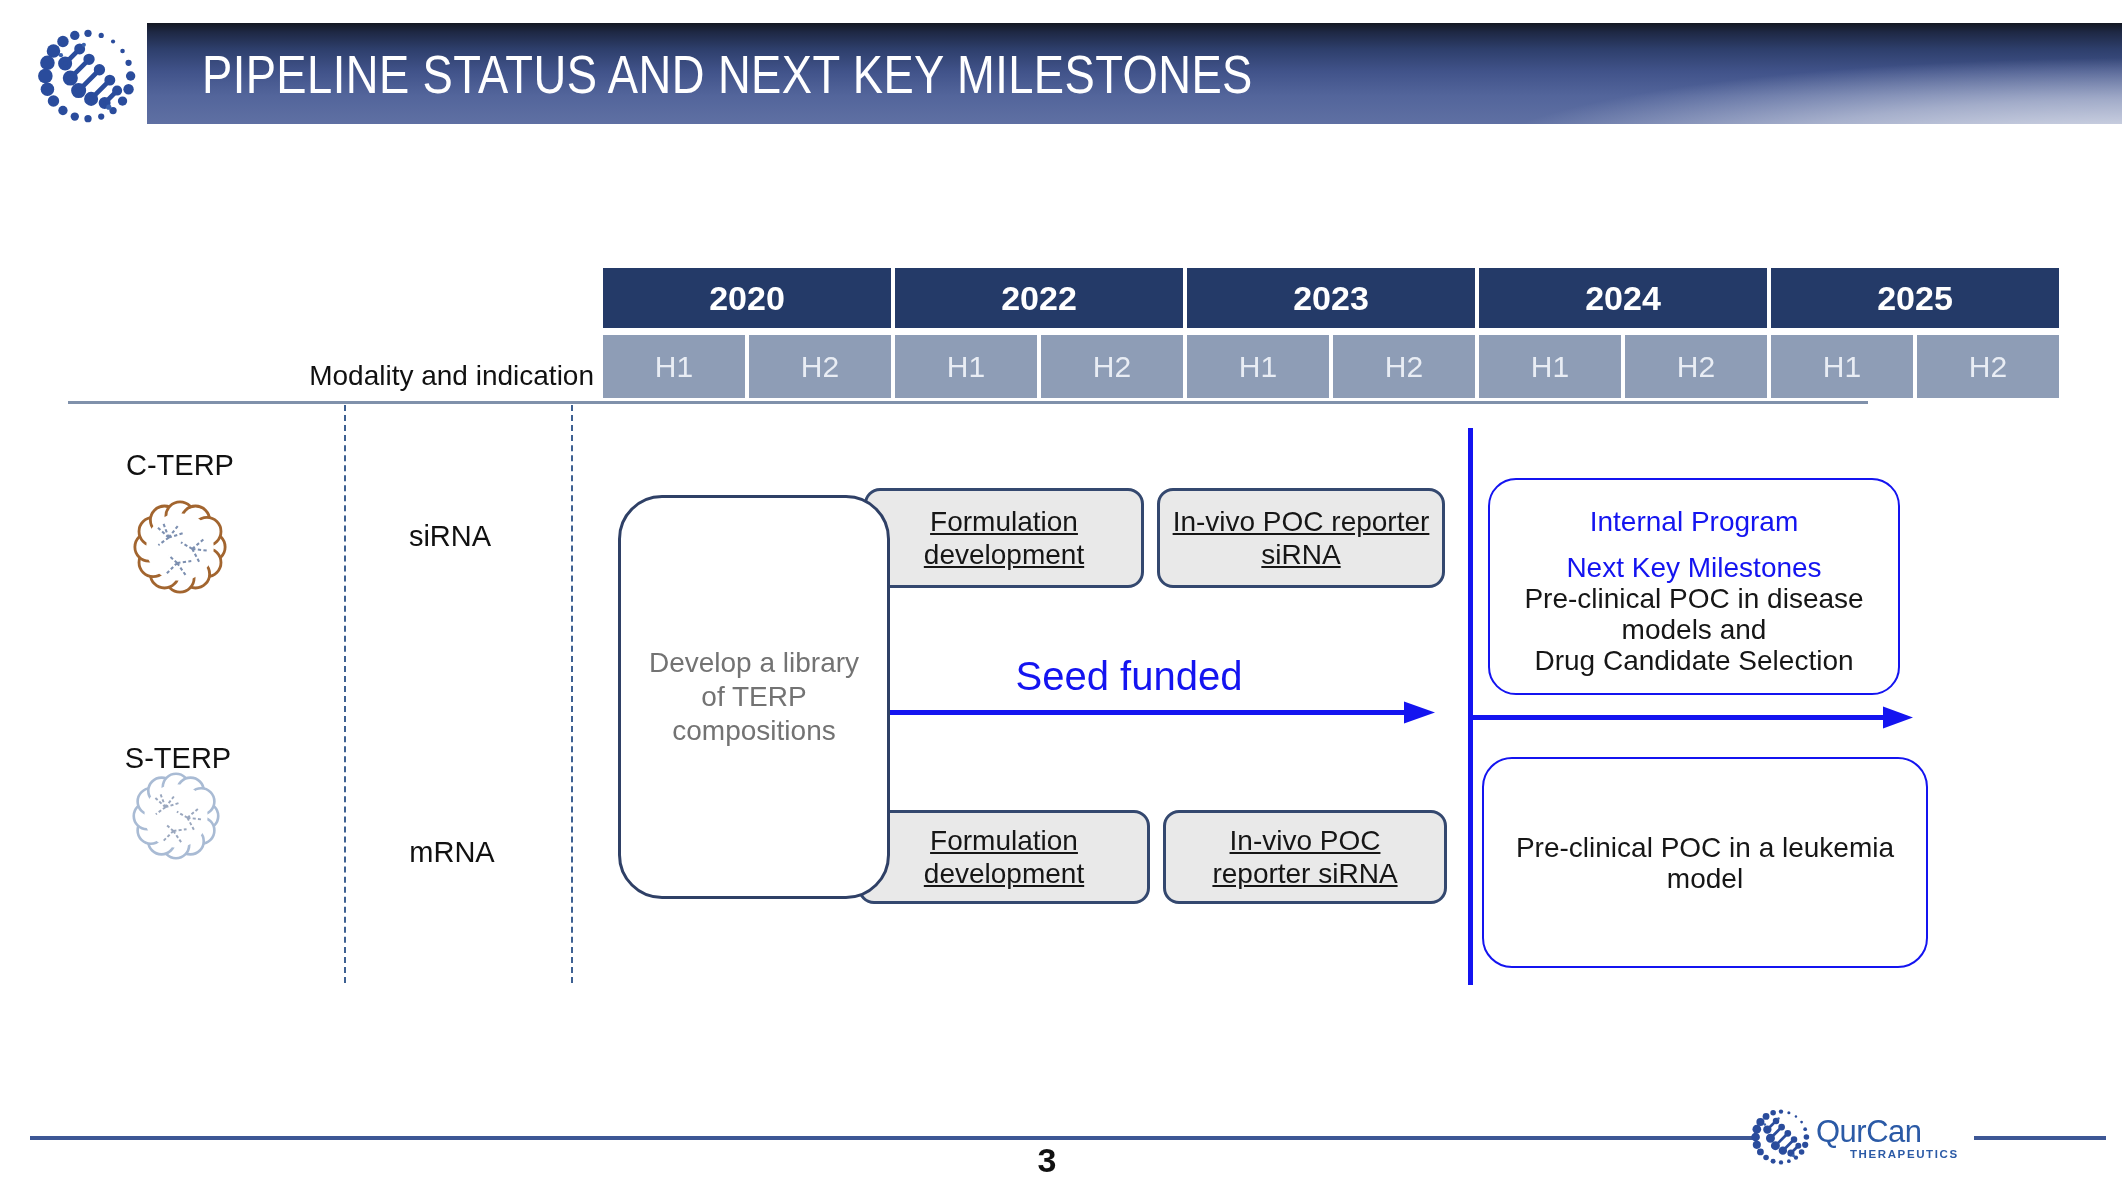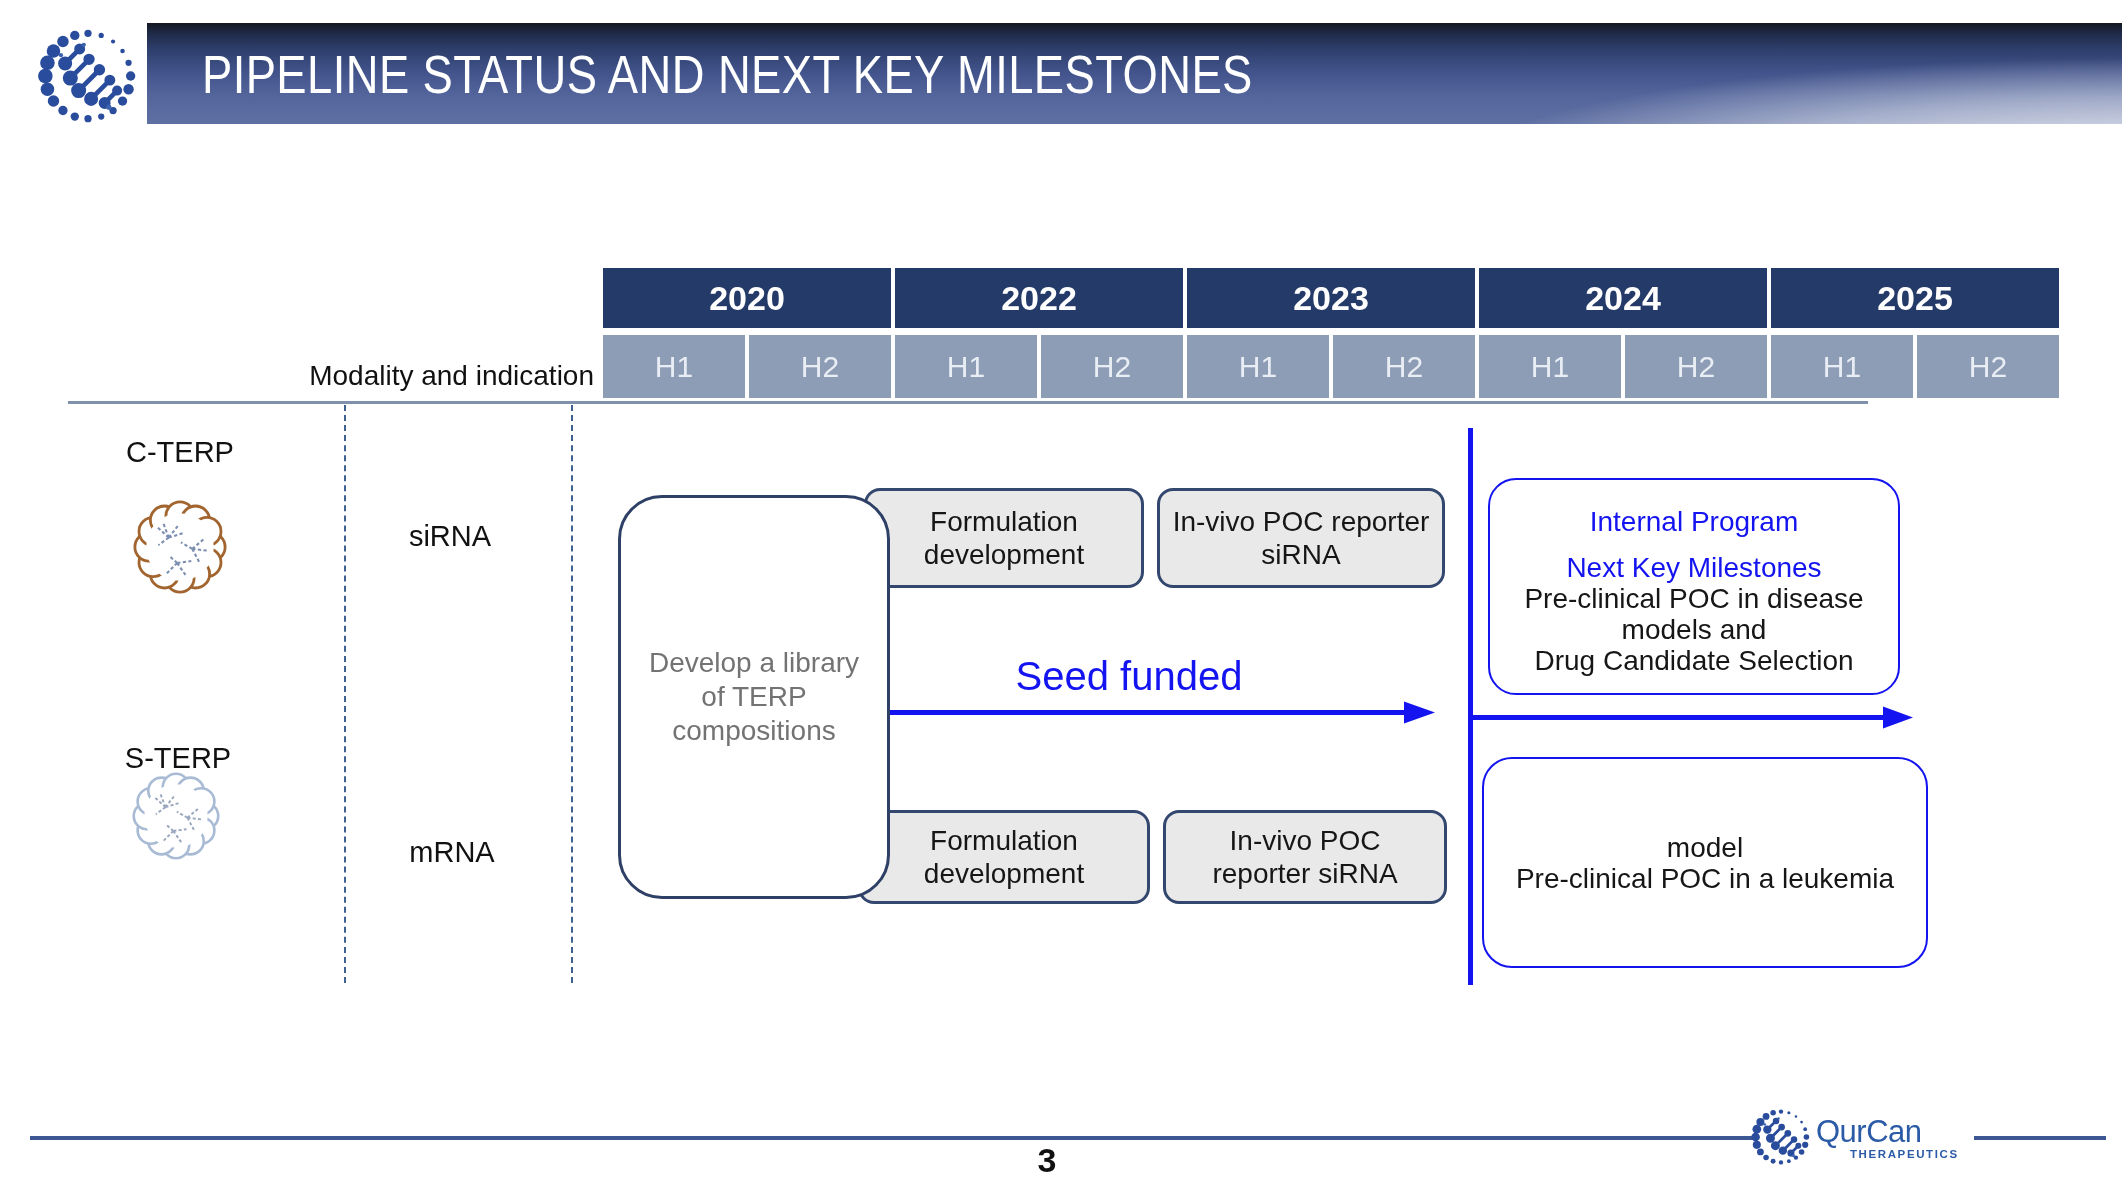--- a/index.html
+++ b/index.html
@@ -32,21 +32,21 @@
   .vdash.d1 { left:344px; } .vdash.d2 { left:571px; }
 
   
   .terp-label { position:absolute; width:150px; text-align:center; font-size:29px; color:#111; }
   .mod-label  { position:absolute; width:150px; text-align:center; font-size:29px; color:#111; }
   .rosette { position:absolute; }
 
   
   .graybox { position:absolute; background:#E9E9E9; border:3px solid #34486F; border-radius:16px;
     display:flex; flex-direction:column; align-items:center; justify-content:center;
-    font-size:28px; line-height:33px; color:#161616; text-align:center; z-index:2; }
+    font-size:28px; line-height:33px; color:#161616; text-align:center; z-index:2;text-decoration:underline; }
   .library-box { position:absolute; left:618px; top:495px; width:272px; height:404px; background:#fff;
     border:3px solid #2F4066; border-radius:44px; z-index:5;
     display:flex; flex-direction:column; align-items:center; justify-content:center;
     font-size:28px; line-height:34px; color:#737373; text-align:center; }
   .seed-label { position:absolute; left:1009px; top:654px; width:240px; text-align:center;
     color:#1414F0; font-size:40px; z-index:3; }
   .arrow-svg { position:absolute; z-index:3; }
   .vline-blue { position:absolute; left:1468px; top:428px; width:5px; height:557px; background:#1414F0; z-index:4; }
 
   
@@ -169,21 +169,21 @@
   <div class="hcell" style="left:1479px">H1</div>
   <div class="hcell" style="left:1625px">H2</div>
   <div class="hcell" style="left:1771px">H1</div>
   <div class="hcell" style="left:1917px">H2</div>
 
   <div class="modality-label">Modality and indication</div>
   <div class="table-rule"></div>
   <div class="vdash d1"></div>
   <div class="vdash d2"></div>
 
-  <div class="terp-label" style="left:105px; top:436px">C-TERP</div>
+  <div class="terp-label" style="left:105px; top:449px">C-TERP</div>
   <svg class="rosette" style="left:133px; top:500px; --outline:#A2652F; --dash:#7C8FB0" width="94" height="94" viewBox="0 0 100 100">
       <use href="#rosette-shape"></use>
     </svg>
   <div class="mod-label" style="left:375px; top:520px">siRNA</div>
 
   <div class="terp-label" style="left:103px; top:742px">S-TERP</div>
   <svg class="rosette" style="left:132px; top:772px; --outline:#A9BBD4; --dash:#9AA7BE" width="88" height="88" viewBox="0 0 100 100">
       <use href="#rosette-shape"></use>
     </svg>
   <div class="mod-label" style="left:377px; top:836px">mRNA</div>
@@ -226,22 +226,22 @@
 
   <div class="milestone-box box-internal">
     <span class="blue-text tag">Internal Program</span>
     <span class="blue-text">Next Key Milestones</span><br>
     <span>Pre-clinical POC in disease</span><br>
     <span>models and</span><br>
     <span>Drug Candidate Selection</span>
   </div>
 
   <div class="milestone-box box-collab">
+    <span>Pre-clinical POC in a leukemia</span>
     <span>model</span>
-    <span>Pre-clinical POC in a leukemia</span>
   </div>
 
   <div class="footer-line fl-left"></div>
   <div class="footer-line fl-right"></div>
   <div class="page-num">3</div>
   <svg class="logo-br" viewBox="0 0 100 100">
       <use href="#dots-logo"></use>
     </svg>
   <div class="wordmark">
     <div class="name">QurCan</div>

